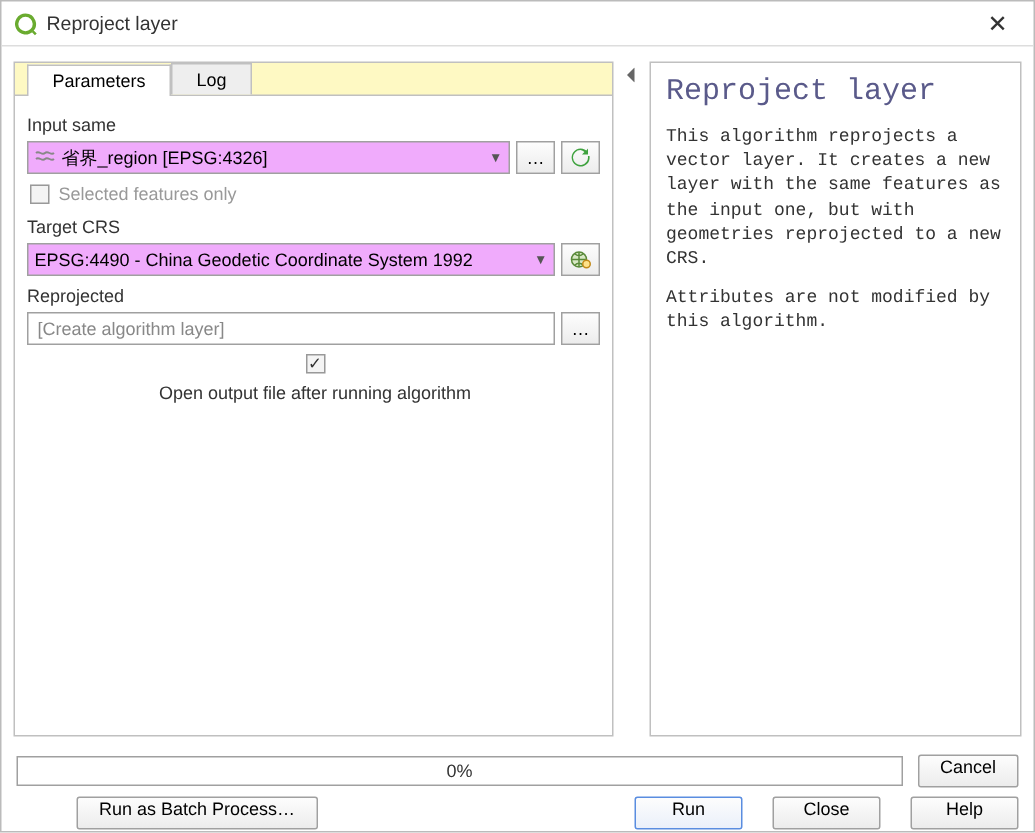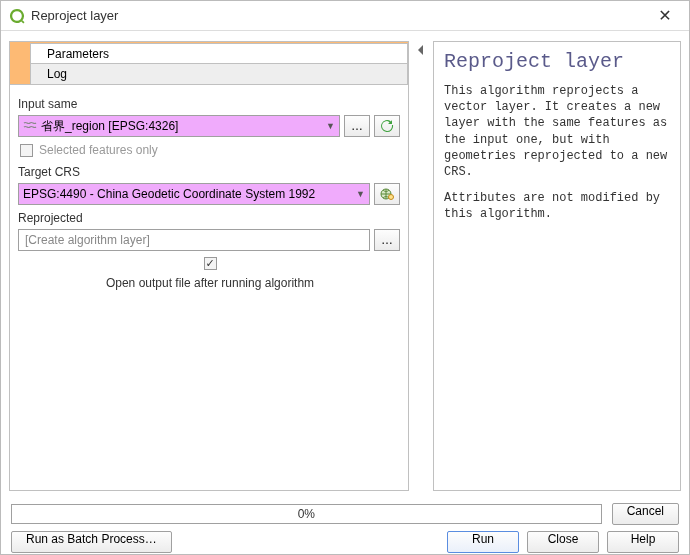--- a/index.html
+++ b/index.html
@@ -3,21 +3,21 @@
 <meta charset="utf-8">
 <style>
 * { box-sizing: border-box; margin: 0; padding: 0; }
 body { font-family: "SimSun", "Microsoft YaHei", sans-serif; font-size: 12px; background: #fff; width: 690px; height: 555px; overflow: hidden; border: 1px solid #bbb; }
 .titlebar { height: 30px; display: flex; align-items: center; padding: 0 8px; border-bottom: 1px solid #ddd; }
 .titlebar .icon { width: 16px; height: 16px; margin-right: 6px; display: flex; align-items: center; justify-content: center; }
 .titlebar .title { flex: 1; font-size: 13px; color: #333; }
 .titlebar .close { width: 32px; height: 28px; display: flex; align-items: center; justify-content: center; font-size: 16px; color: #333; cursor: default; }
 .content { display: flex; height: 466px; padding: 10px 8px 6px 8px; gap: 6px; }
 .leftpanel { width: 400px; border: 1px solid #c0c0c0; display: flex; flex-direction: column; }
-.tabs { display: flex; border-bottom: 1px solid #c0c0c0; background: #fdba74; padding-left: 20px; flex-direction: column; }
+.tabs { display: flex; border-bottom: 1px solid #c0c0c0; background: #fef9c3; padding-left: 8px; }
 .tab { padding: 3px 16px; border: 1px solid #c0c0c0; border-bottom: none; background: #fff; margin-right: 0; position: relative; top: 1px; cursor: default; }
 .tab.inactive { background: #eee; top: 0; }
 .tabcontent { padding: 8px 8px; flex: 1; }
 .label { margin: 4px 0 4px 0; color: #333; }
 .row { display: flex; align-items: center; gap: 4px; margin-bottom: 6px; }
 .combo { flex: 1; height: 22px; border: 1px solid #a0a0a0; background: #f0abfc; display: flex; align-items: center; padding: 0 4px; position: relative; }
 .combo .arrow { position: absolute; right: 4px; font-size: 9px; color: #555; }
 .lyricon { width: 14px; height: 12px; margin-right: 4px; display: inline-flex; }
 .iconbtn { width: 26px; height: 22px; border: 1px solid #a0a0a0; background: linear-gradient(#fdfdfd, #ececec); display: flex; align-items: center; justify-content: center; cursor: default; }
 .chkrow { display: flex; align-items: center; gap: 6px; margin: 2px 0 8px 2px; color: #999; }
@@ -28,23 +28,23 @@
 .collapsebar { width: 12px; display: flex; align-items: flex-start; justify-content: center; padding-top: 4px; color: #666; }
 .helppanel { flex: 1; border: 1px solid #c0c0c0; padding: 8px 10px; font-family: "Courier New", monospace; }
 .helppanel h1 { font-size: 20px; font-weight: normal; color: #5a5a8a; margin-bottom: 10px; font-family: "Courier New", monospace; }
 .helppanel p { font-size: 12px; color: #333; margin-bottom: 10px; line-height: 1.35; }
 .bottom { padding: 6px 10px 8px 10px; }
 .progrow { display: flex; align-items: center; gap: 10px; margin-bottom: 6px; }
 .progress { flex: 1; height: 20px; border: 1px solid #a0a0a0; background: #fff; display: flex; align-items: center; justify-content: center; color: #333; }
 .btn { height: 22px; border: 1px solid #8aa8d6; background: linear-gradient(#fdfdfd,#eaf0fa); padding: 0 14px; display: flex; align-items: flex-start; justify-content: center; cursor: default; border-radius: 2px; }
 .btn.plain { border-color: #a0a0a0; background: linear-gradient(#fdfdfd,#ececec); }
 .btnrow { display: flex; align-items: center; }
-.btnrow .left { flex: 0 0 auto; }
+.btnrow .left { flex: 0 0 auto; margin-left: 40px; }
 .btnrow .spacer { flex: 1; }
-.btnrow .right { display: flex; gap: 8px; }
+.btnrow .right { display: flex; gap: 20px; }
 .btnrow .right .btn { min-width: 72px; }
 .btn.run { min-width: 96px; border-color: #5a8de0; }
 </style>
 </head>
 <body>
 
 <div class="titlebar">
   <span class="icon">
     <svg width="16" height="16" viewBox="0 0 16 16">
         <path fill="#6aab2f" d="M8 1a7 7 0 1 0 5.5 11.3l2 2-1.2 1.2-2-2A7 7 0 0 0 8 1zm0 2.2a4.8 4.8 0 1 1 0 9.6 4.8 4.8 0 0 1 0-9.6z"></path>

